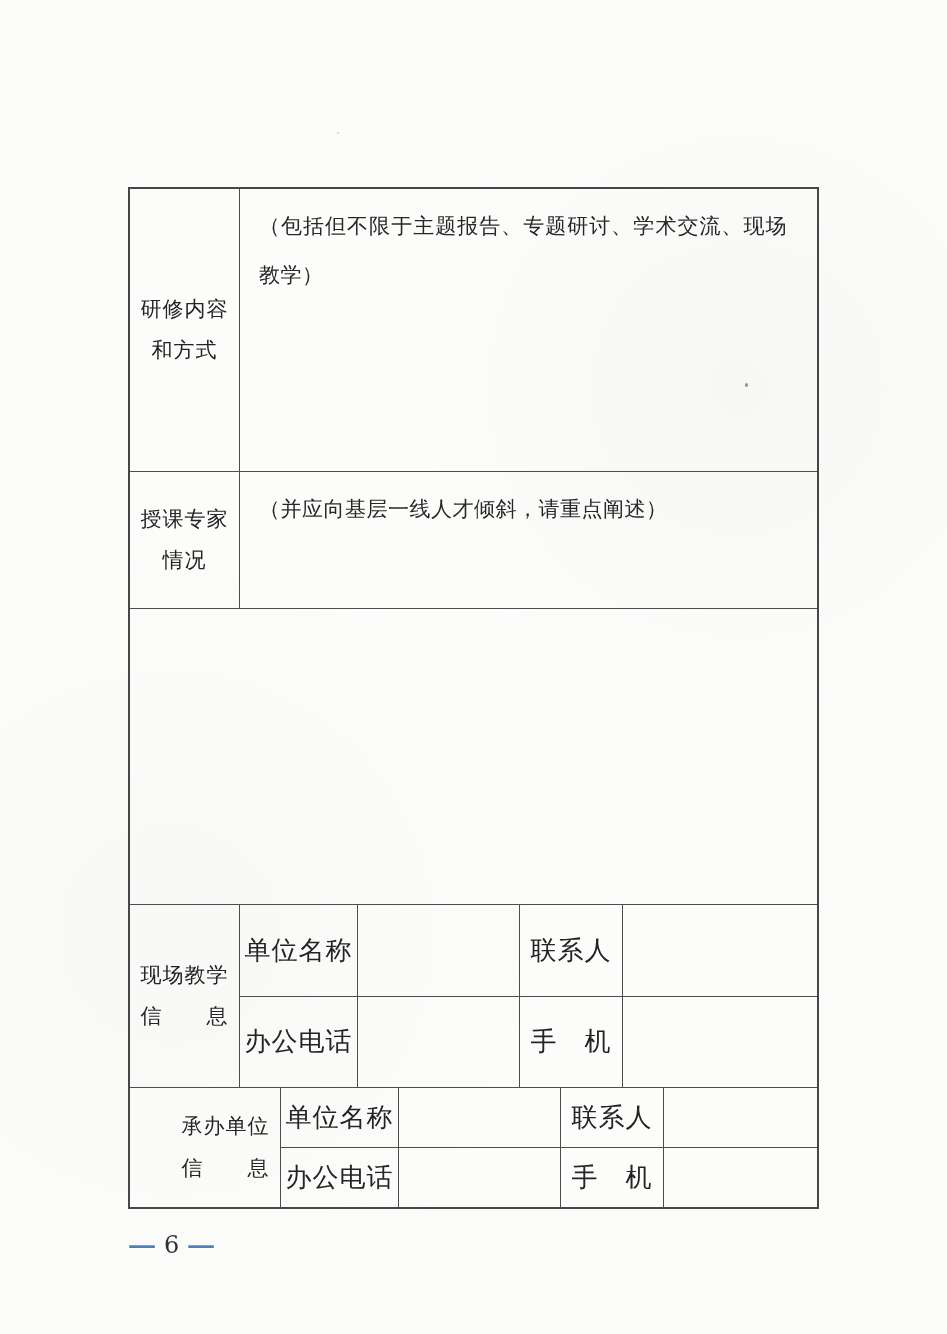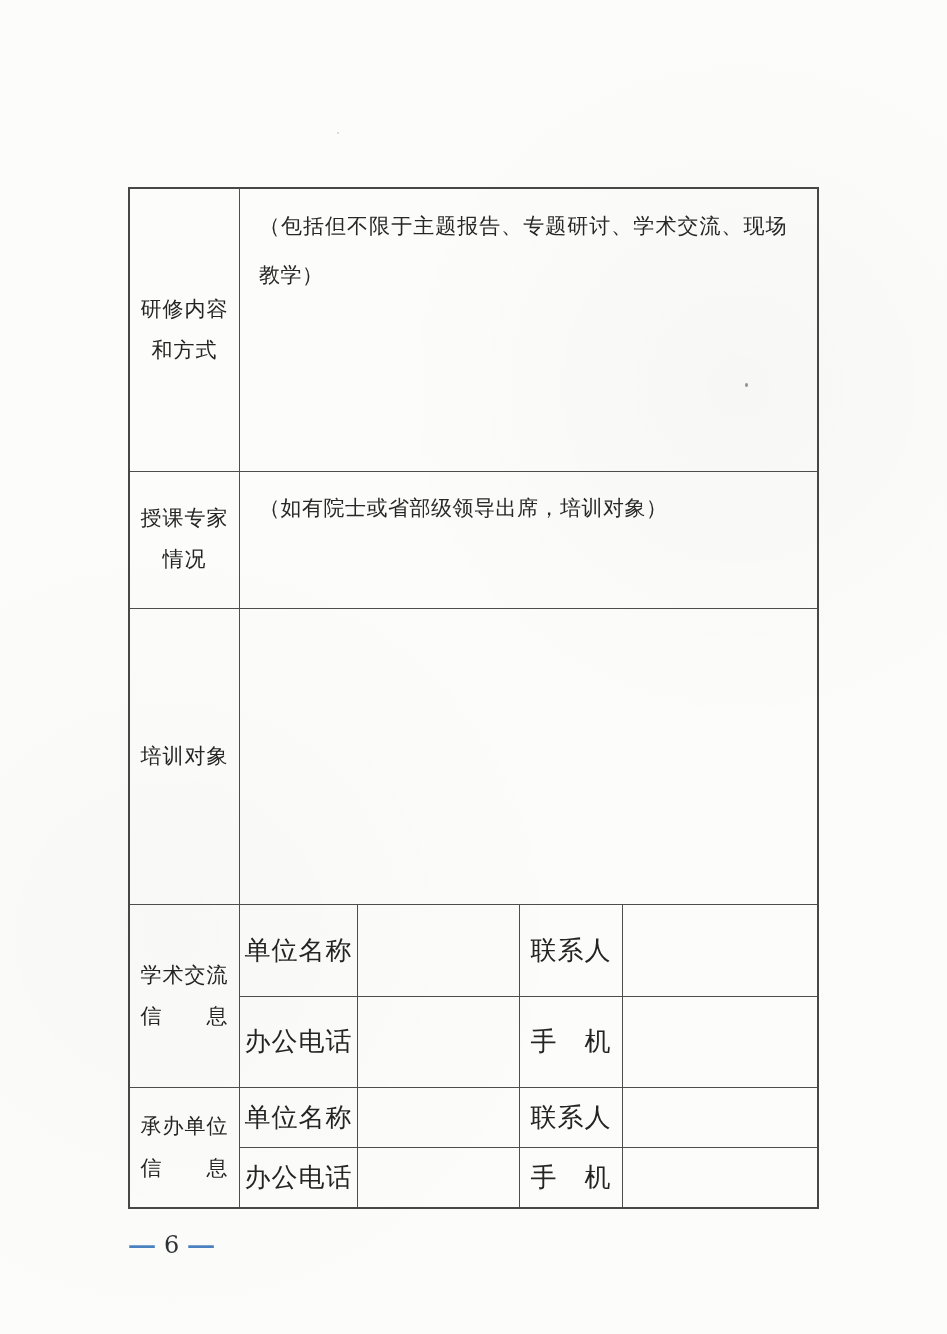--- a/index.html
+++ b/index.html
@@ -14,23 +14,23 @@
       radial-gradient(circle at 18% 70%, rgba(0,0,0,0.015), transparent 35%);
     font-family:"DejaVu Sans","Liberation Sans",sans-serif;
     color:#262626;
     overflow:hidden;
   }
   .tbl {
     position:absolute; left:128px; top:187px; width:691px;
     border:2px solid #474747;
   }
   .trow { display:flex; border-bottom:1px solid #4d4d4d; }
-  .trow:last-child { border-bottom:none; }
+  .trow:last-child { border-bottom:none;margin-left:41px; }
   .r0 { height:283px; }
-  .r1 { height:137px;font-family:Liberation Mono, monospace; }
+  .r1 { height:137px; }
   .r2 { height:296px; }
   .r3 { height:183px; }
   .r4 { height:119px; }
   .lcell {
     width:110px; flex:0 0 110px;
     border-right:1px solid #4d4d4d;
     display:flex; flex-direction:column;
     align-items:center; justify-content:center;
     gap:18px;
     font-size:21px; letter-spacing:1px; color:#242424;
@@ -83,33 +83,30 @@
         <p>（包括但不限于主题报告、专题研讨、学术交流、现场教学）</p>
       </div>
     </div>
 
     <div class="trow r1">
       <div class="lcell">
         <span>授课专家</span>
         <span>情况</span>
       </div>
       <div class="ccell">
-        <p>（如有院士或省部级领导出席，培训对象）</p>
+        <p>（并应向基层一线人才倾斜，请重点阐述）</p>
       </div>
     </div>
 
     <div class="trow r2">
-      <div class="lcell">
-        <span>培训对象</span>
-      </div>
     </div>
 
     <div class="trow r3">
       <div class="lcell">
-        <span>学术交流</span>
+        <span>现场教学</span>
         <span>信　　息</span>
       </div>
       <div class="sub">
         <div class="srow">
           <div class="fl fl1">单位名称</div>
           <div class="fv fv1"></div>
           <div class="fl fl2">联系人</div>
           <div class="fv fv2"></div>
         </div>
         <div class="srow">

